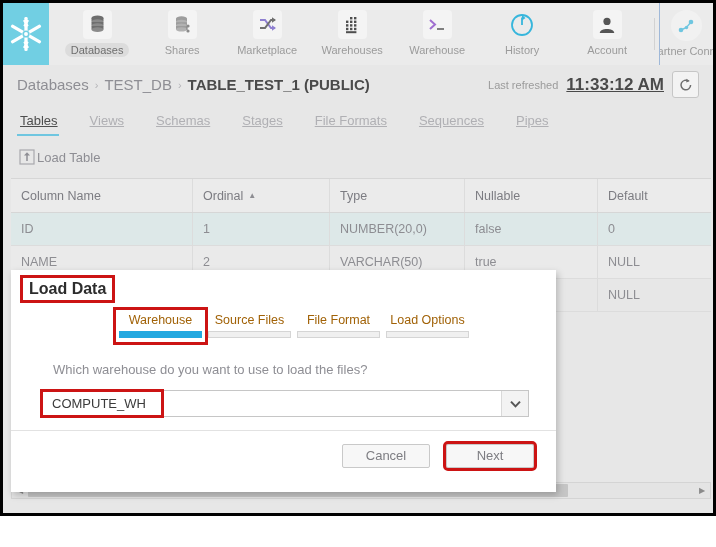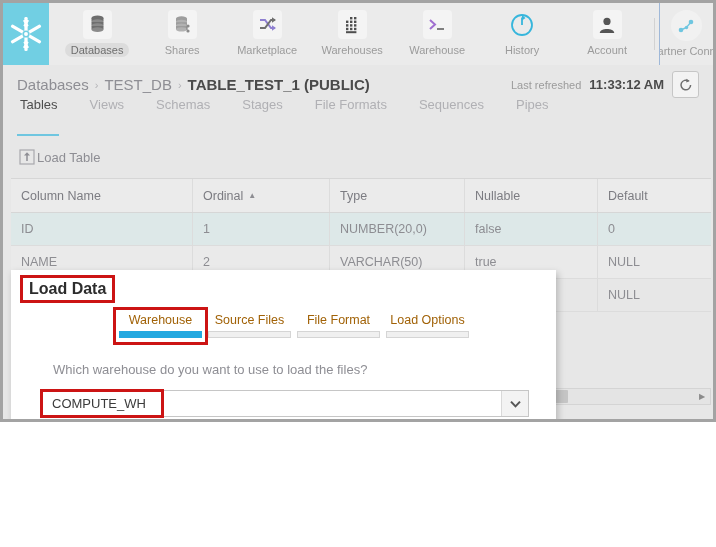--- a/index.html
+++ b/index.html
@@ -11,23 +11,23 @@
     width: 716px;
     height: 547px;
     overflow: hidden;
     font-family: "Liberation Sans", sans-serif;
   }
 
   
   #page {
     position: relative;
     width: 716px;
-    height: 422px;
-    box-sizing: border-box;
-    border: 3px solid #a3a3a3;
+    height: 516px;
+    box-sizing: border-box;
+    border: 3px solid #000000;
     background: #e7e7e7;
     overflow: hidden;
   }
 
   
   #topnav {
     position: absolute;
     left: 0; top: 0;
     width: 710px;
     height: 62px;
@@ -134,21 +134,21 @@
   #breadcrumb .sep { color: #b4b4b8; font-size: 11px; }
 
   #refresh-group {
     margin-left: auto;
     margin-right: 14px;
     display: flex;
     align-items: center;
     gap: 8px;
   }
   #refresh-text { font-size: 11px; color: #9b9b9b; }
-  #refresh-time { font-size: 13px; color: #4a4a4a; font-weight: bold; }
+  #refresh-time { font-size: 17px; color: #4a4a4a; font-weight: bold; text-decoration: underline; }
   #refresh-btn {
     width: 25px; height: 25px;
     border: 1px solid #c6c6c6;
     background: #f3f3f3;
     border-radius: 3px;
     display: flex; align-items: center; justify-content: center;
     cursor: pointer;
   }
 
   
@@ -159,24 +159,25 @@
     height: 32px;
     background: #e7e7e7;
     border-bottom: 1px solid #d3d3d3;
     display: flex;
     align-items: flex-end;
     padding-left: 14px;
   }
   .page-tab {
     font-size: 13px;
     color: #b0b0b4;
-    padding: 0 15px 24px 3px;
+    padding: 0 15px 8px 3px;
     margin-right: 14px;
     cursor: pointer;
     position: relative;
+    text-decoration: underline;
   }
   .page-tab.active { color: #4e4e4e; }
   .page-tab.active::after {
     content: "";
     position: absolute;
     left: 0; right: 14px; bottom: 0;
     height: 2px;
     background: #6fc6e0;
   }
 

